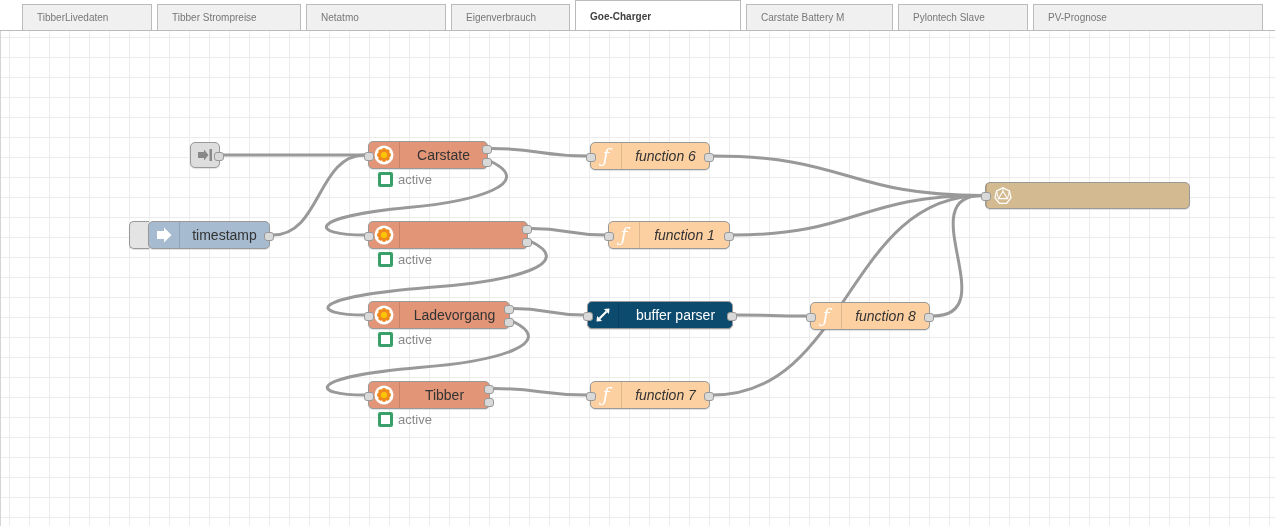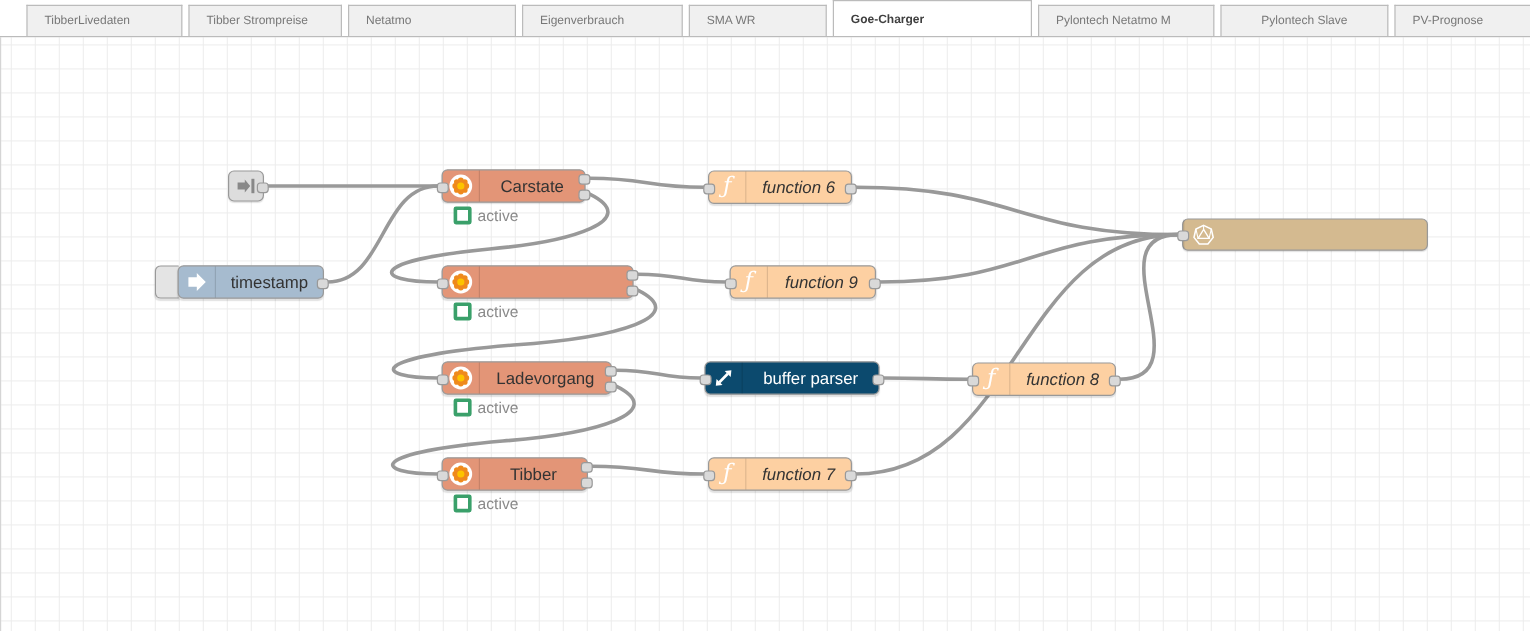--- a/index.html
+++ b/index.html
@@ -64,39 +64,36 @@
       <path d="M713,156 C847.5,156 847.5,195.5 982,195.5" class="wire" stroke="#999999"></path>
       <path d="M733,235 C857.5,235 857.5,195.5 982,195.5" class="wire" stroke="#999999"></path>
       <path d="M713,395 C847.5,395 847.5,195.5 982,195.5" class="wire" stroke="#999999"></path>
       <path d="M933,316 C1005.3,316 909.7,195.5 982,195.5" class="wire" stroke="#999999"></path>
     </svg>
   <div id="canvas"></div>
   <div id="tabbar">
       <div class="tab" style="width: 130px;">
         <span>TibberLivedaten</span>
       </div>
-      <div class="tab" style="width: 128px;">
+      <div class="tab" style="width: 144px;">
         <span>Tibber Strompreise</span>
       </div>
       <div class="tab" style="width: 140px;">
         <span>Netatmo</span>
       </div>
-      <div class="tab" style="width: 134px;">
+      <div class="tab" style="width: 119px;">
         <span>Eigenverbrauch</span>
-      </div>
-      <div class="tab" style="width: 115px;">
-        <span>SMA WR</span>
       </div>
       <div class="tab active" style="width: 166px;">
         <span>Goe-Charger</span>
       </div>
       <div class="tab" style="width: 147px;">
-        <span>Pylontech Netatmo M</span>
-      </div>
-      <div class="tab" style="width: 140px; justify-content: center;">
+        <span>Carstate Battery M</span>
+      </div>
+      <div class="tab" style="width: 130px;">
         <span>Pylontech Slave</span>
       </div>
       <div class="tab" style="width: 230px;">
         <span>PV-Prognose</span>
       </div>
     </div>
 <div class="node type-link" style="left: 190px; top: 142px; width: 30px; height: 26px; background: rgb(221, 221, 221);">
       <div class="icon-box solo">
         <svg width="18" height="18" viewBox="0 0 18 18">
           <rect x="13.5" y="3" width="2.5" height="12" fill="#888"></rect>
@@ -223,21 +220,21 @@
         <span class="ficon">ƒ</span>
       </div>
       <span class="label">function 6</span>
       <span class="port" style="left: -5px; top: 9.5px;"></span>
       <span class="port" style="right: -5px; top: 9.5px;"></span>
     </div>
     <div class="node type-function" style="left: 608px; top: 221px; width: 122px; height: 28px; background: rgb(253, 208, 162);">
       <div class="icon-box">
         <span class="ficon">ƒ</span>
       </div>
-      <span class="label">function 9</span>
+      <span class="label">function 1</span>
       <span class="port" style="left: -5px; top: 9.5px;"></span>
       <span class="port" style="right: -5px; top: 9.5px;"></span>
     </div>
     <div class="node type-buffer" style="left: 587px; top: 301px; width: 146px; height: 28px; background: #0c4a6e; color: rgb(255, 255, 255);">
       <div class="icon-box">
         <svg width="18" height="18" viewBox="0 0 18 18">
           <path d="M5.5,12.5 L12.5,5.5" stroke="#fff" stroke-width="2.2"></path>
           <polygon points="15.5,2.5 14.9,8.1 9.9,3.1" fill="#fff"></polygon>
           <polygon points="2.5,15.5 3.1,9.9 8.1,14.9" fill="#fff"></polygon>
         </svg>

